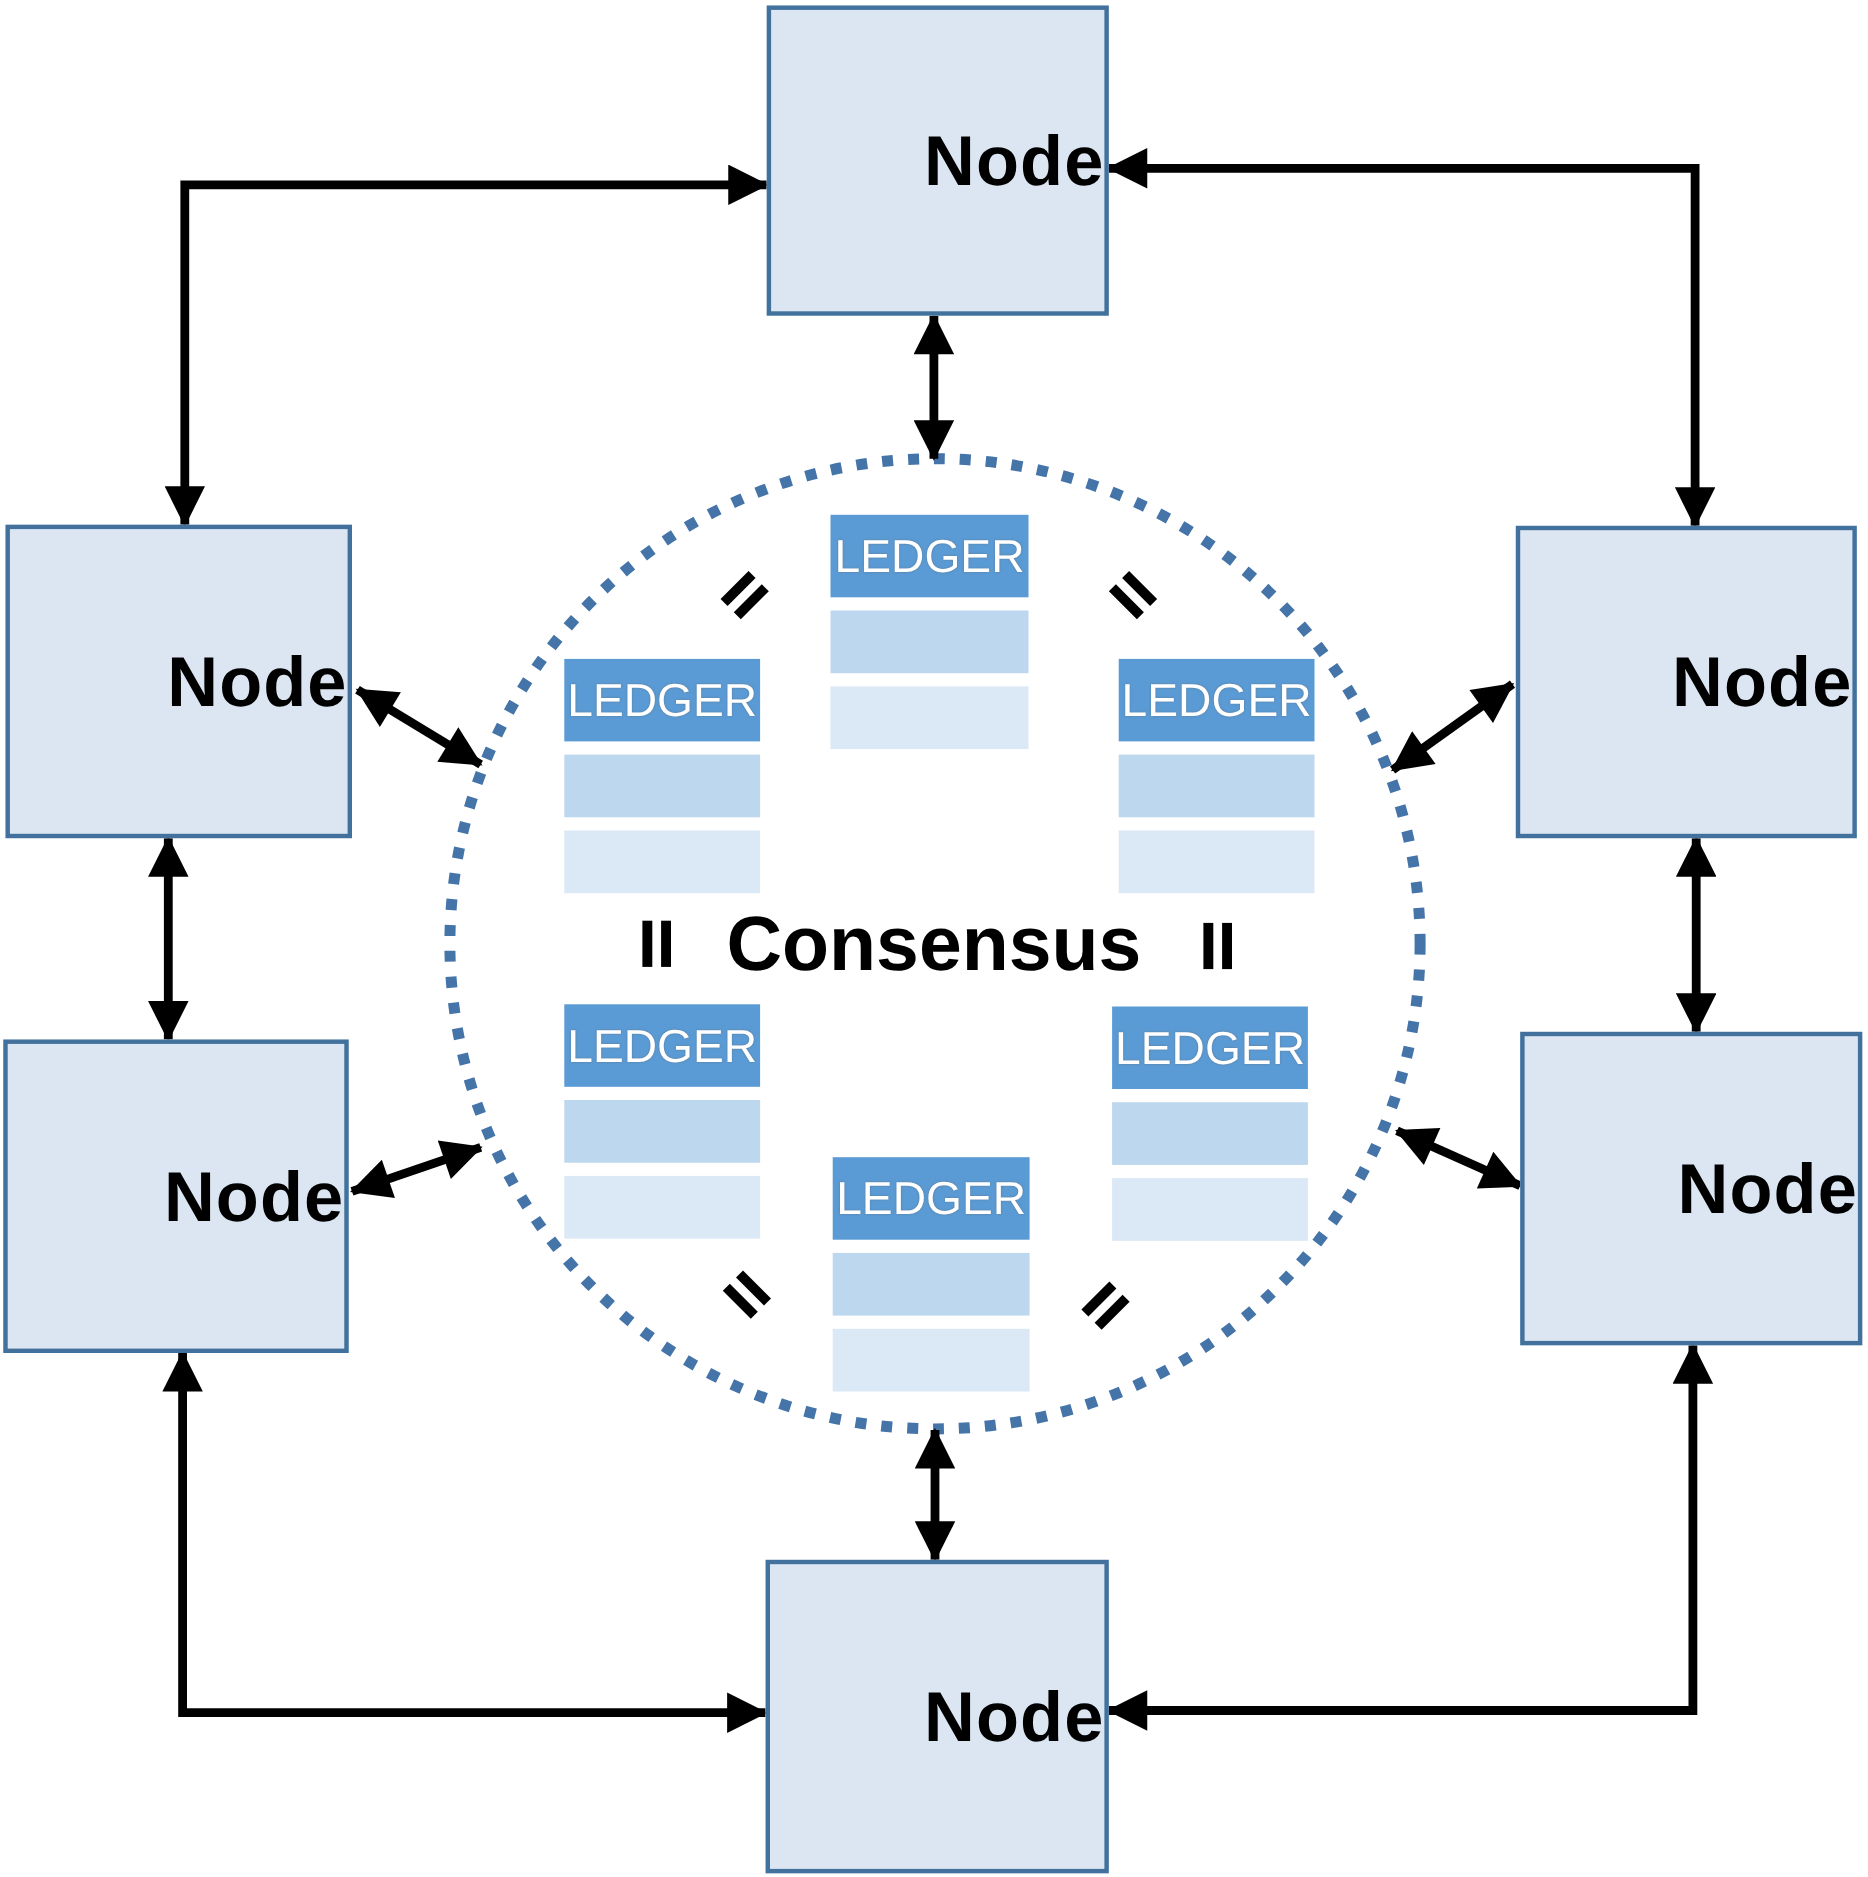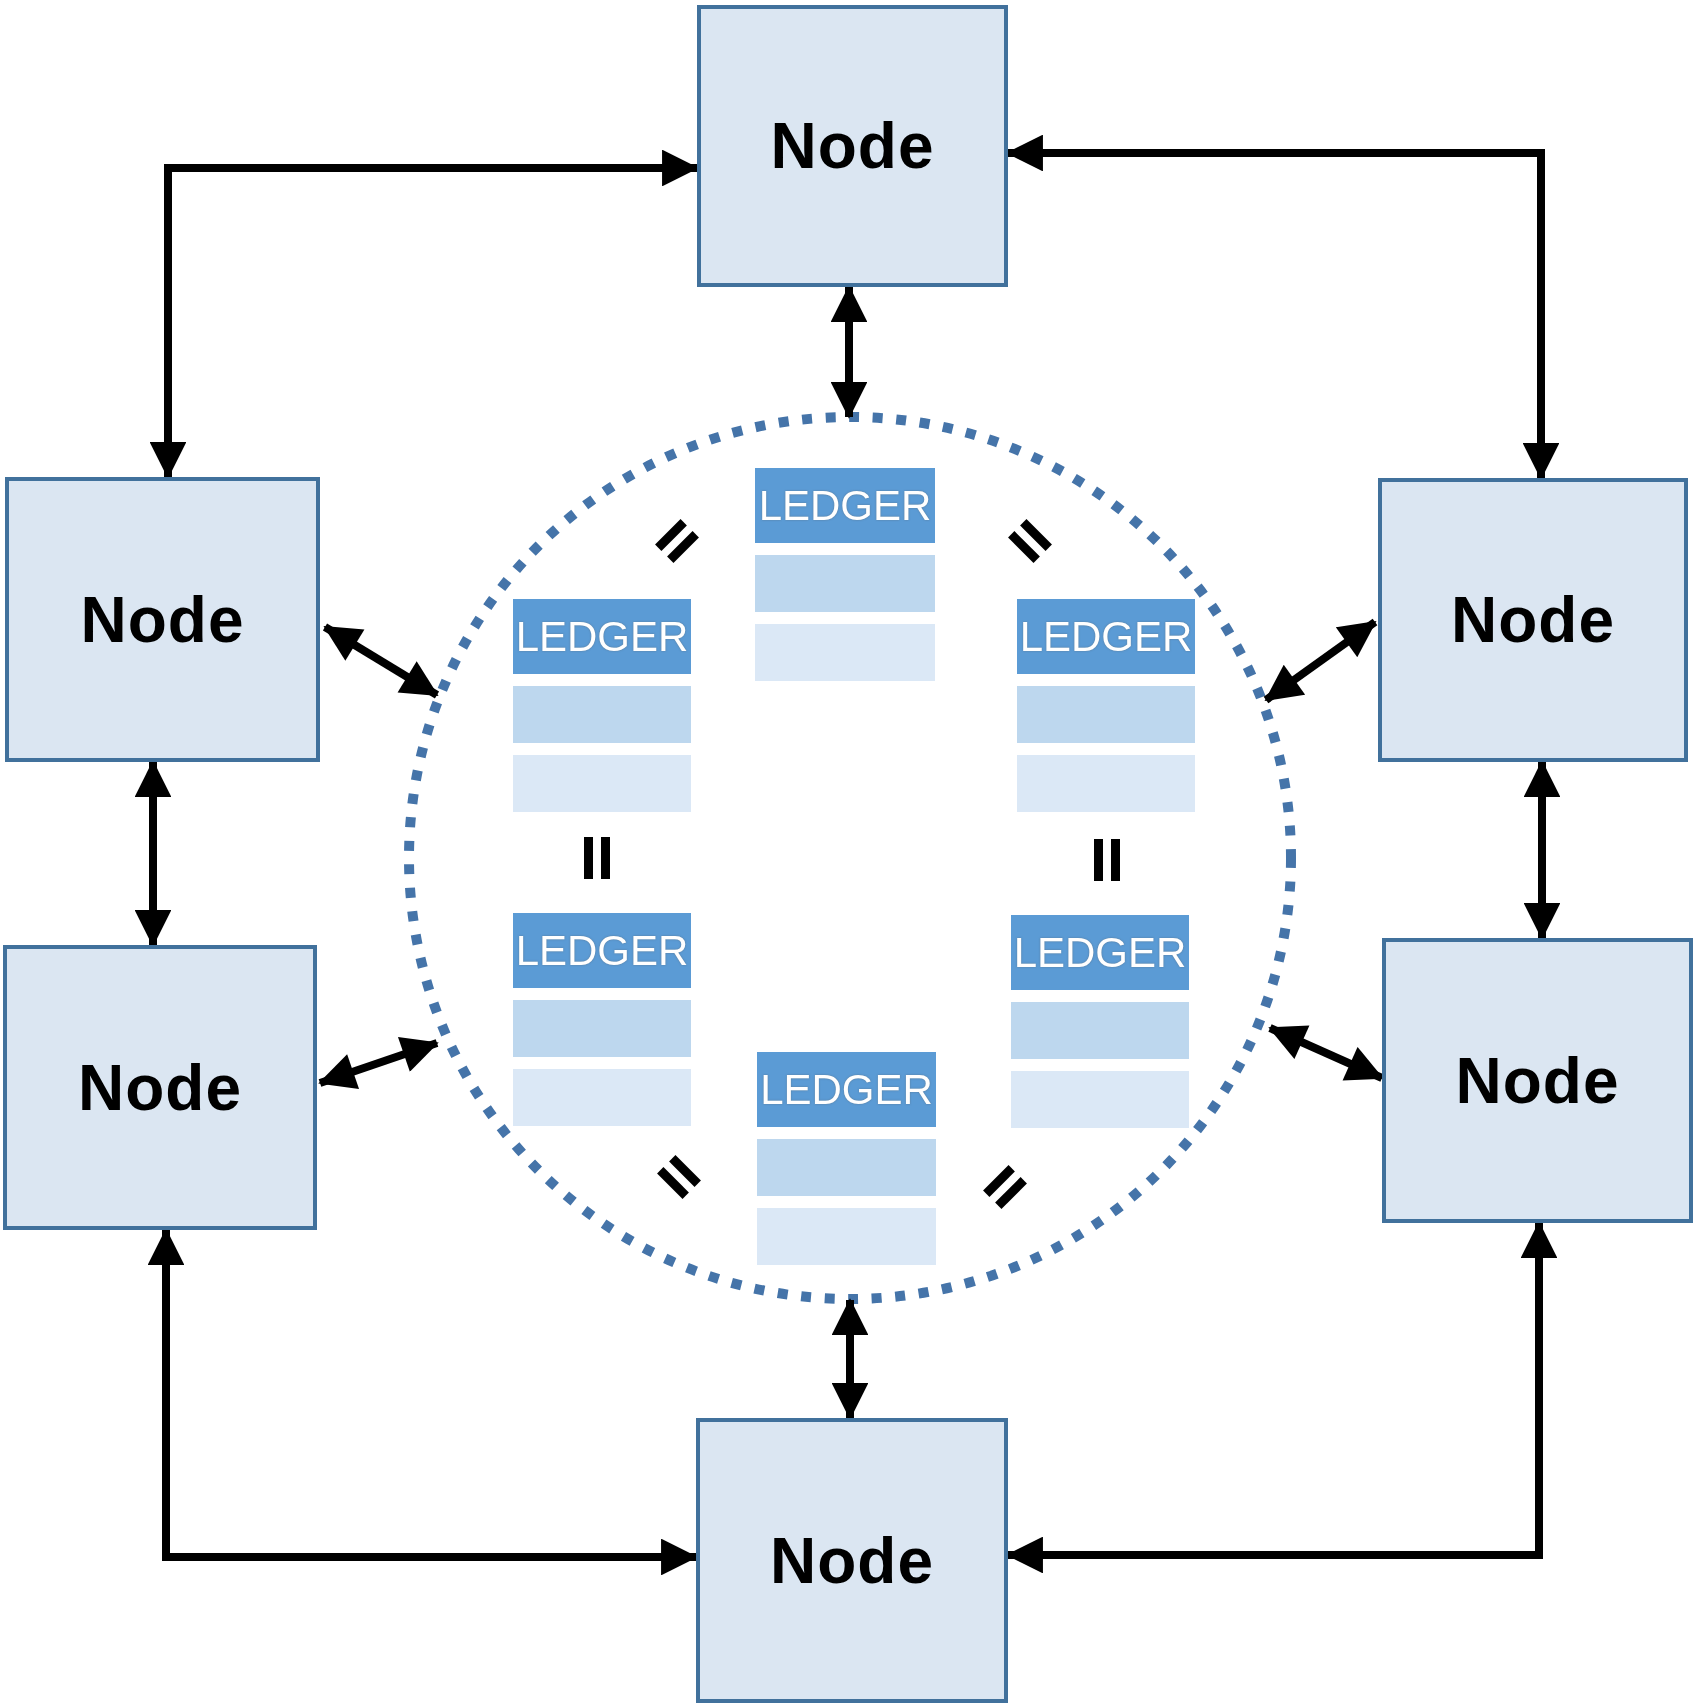--- a/index.html
+++ b/index.html
@@ -16,21 +16,21 @@
   }
   .overlay {
     position: absolute; left: 0; top: 0;
     width: 1698px; height: 1706px;
   }
   .node {
     position: absolute;
     box-sizing: border-box;
     background: var(--node-fill, #dbe6f2);
     border: 4px solid var(--node-border, #41719c);
-    display: flex; align-items: center; justify-content: center;
+    display: flex; align-items: center; justify-content: flex-end;
   }
   .node .lbl {
     font-size: 64px; font-weight: bold; color: var(--label-text, #000);
     letter-spacing: 1px;
   }
   .ledger { position: absolute; width: 178px; }
   .ledger .hdr {
     height: 75px;
     background: var(--ledger-header, #5b9bd5);
     color: var(--ledger-header-text, #fff);
@@ -149,14 +149,15 @@
     <div class="hdr">LEDGER</div>
     <div class="row1"></div>
     <div class="row2"></div>
   </div>
   <div class="ledger" style="left:757px; top:1052px; width:179px;">
     <div class="hdr">LEDGER</div>
     <div class="row1"></div>
     <div class="row2"></div>
   </div>
 
+  <div class="consensus">Consensus</div>
 
 </div>
 
 </body></html>

